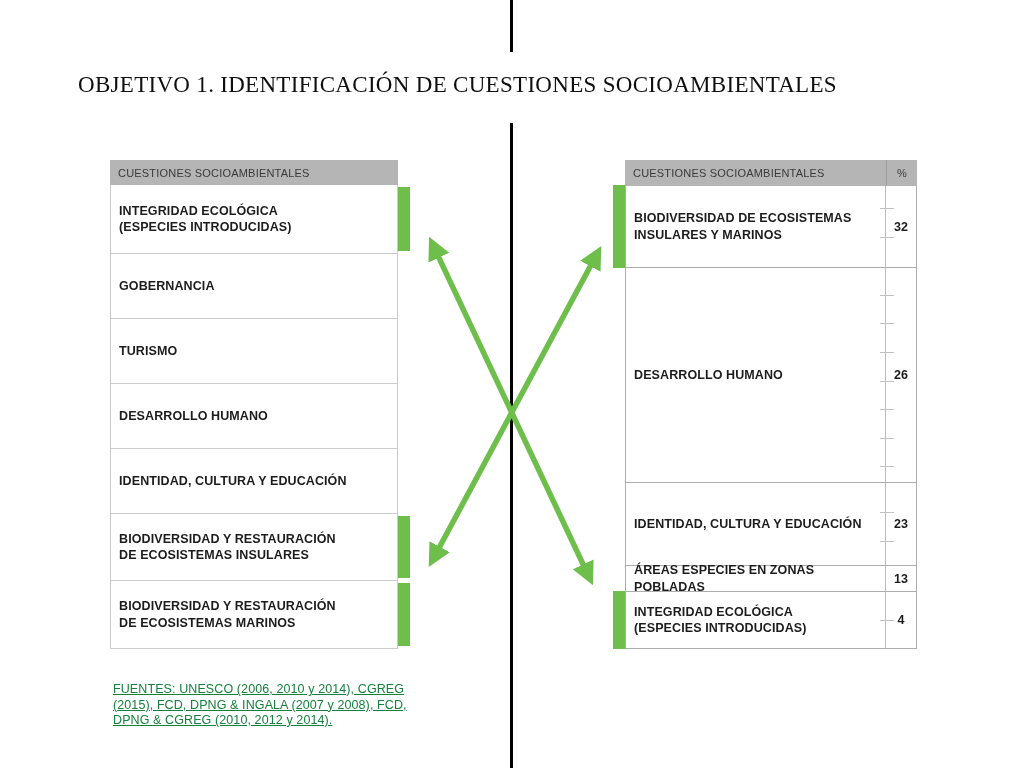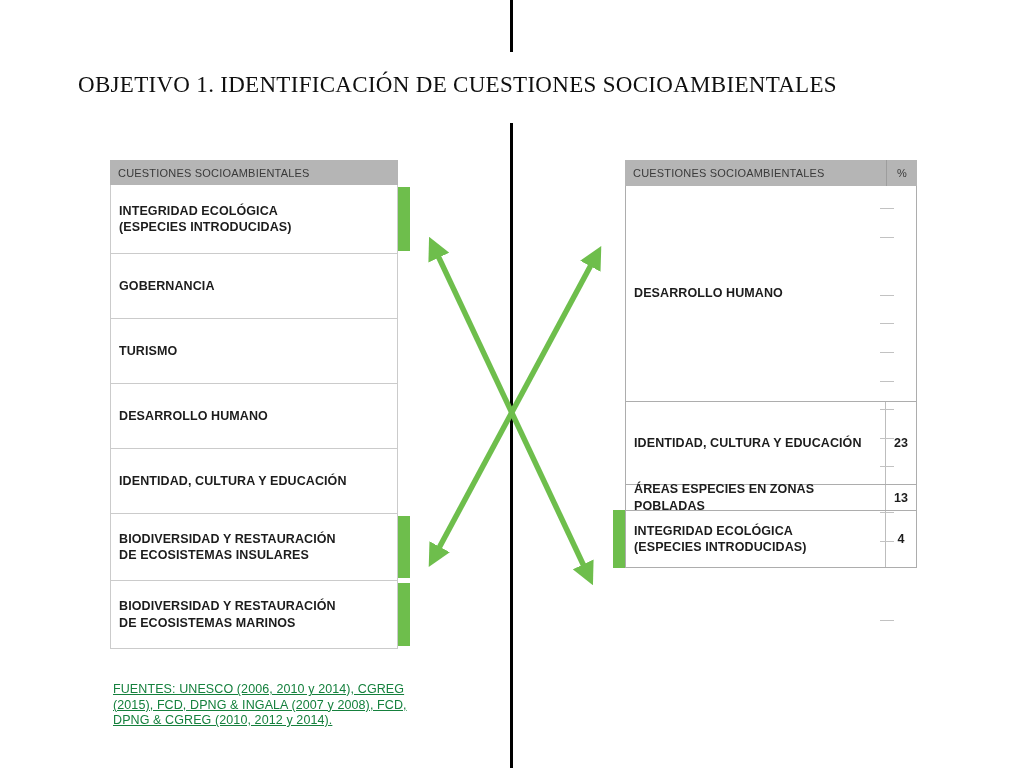--- a/index.html
+++ b/index.html
@@ -124,25 +124,34 @@
   </div>
 </div>
   </div>
 
   <div class="tbl right">
     <div class="thead">
       <span class="hlabel">CUESTIONES SOCIOAMBIENTALES</span>
       <span class="hpct">%</span>
     </div>
     <div class="tbody" id="right-rows">
+  <div class="trow" style="height: 81px;">
+    <div class="lcell">
+      <span class="rlabel">BIODIVERSIDAD DE ECOSISTEMAS
+INSULARES Y MARINOS</span>
+    </div>
+    <div class="pcell">32</div>
+    <span class="gbar"></span>
+  </div>
 
   <div class="trow" style="height: 215px;">
     <div class="lcell">
       <span class="rlabel">DESARROLLO HUMANO</span>
     </div>
+    <div class="pcell">26</div>
 
   </div>
 
   <div class="trow" style="height: 83px;">
     <div class="lcell">
       <span class="rlabel">IDENTIDAD, CULTURA Y EDUCACIÓN</span>
     </div>
     <div class="pcell">23</div>
 
   </div>

